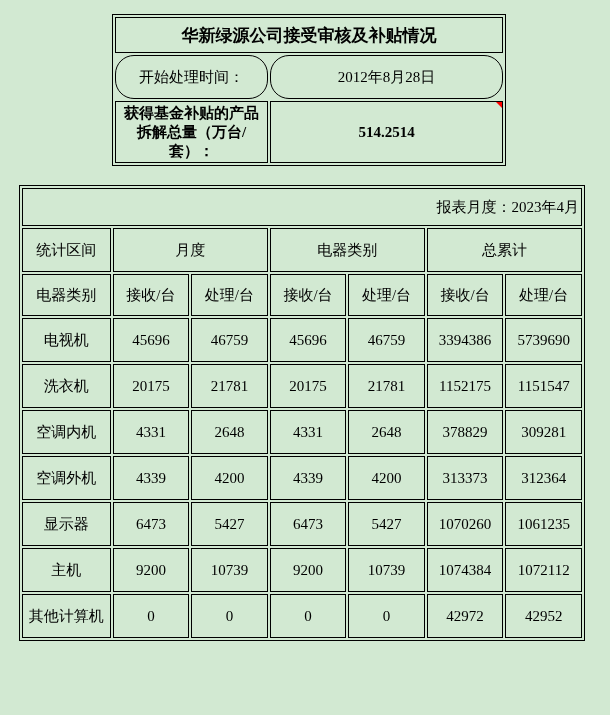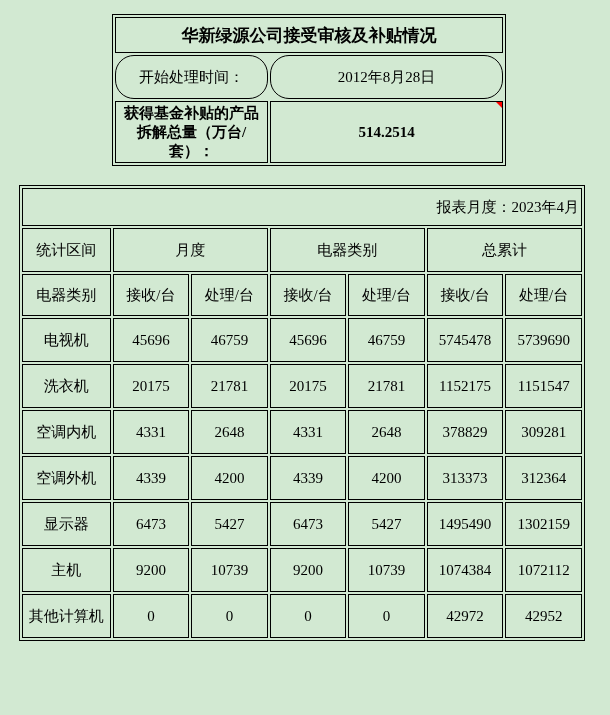--- a/index.html
+++ b/index.html
@@ -129,21 +129,21 @@
       <td>处理/台</td>
     </tr>
   </thead>
   <tbody>
       <tr>
         <td>电视机</td>
         <td>45696</td>
         <td>46759</td>
         <td>45696</td>
         <td>46759</td>
-        <td>5745478</td>
+        <td>3394386</td>
         <td>5739690</td>
       </tr>
       <tr>
         <td>洗衣机</td>
         <td>20175</td>
         <td>21781</td>
         <td>20175</td>
         <td>21781</td>
         <td>1152175</td>
         <td>1151547</td>
@@ -165,22 +165,22 @@
         <td>4200</td>
         <td>313373</td>
         <td>312364</td>
       </tr>
       <tr>
         <td>显示器</td>
         <td>6473</td>
         <td>5427</td>
         <td>6473</td>
         <td>5427</td>
-        <td>1495490</td>
-        <td>1302159</td>
+        <td>1070260</td>
+        <td>1061235</td>
       </tr>
       <tr>
         <td>主机</td>
         <td>9200</td>
         <td>10739</td>
         <td>9200</td>
         <td>10739</td>
         <td>1074384</td>
         <td>1072112</td>
       </tr>

